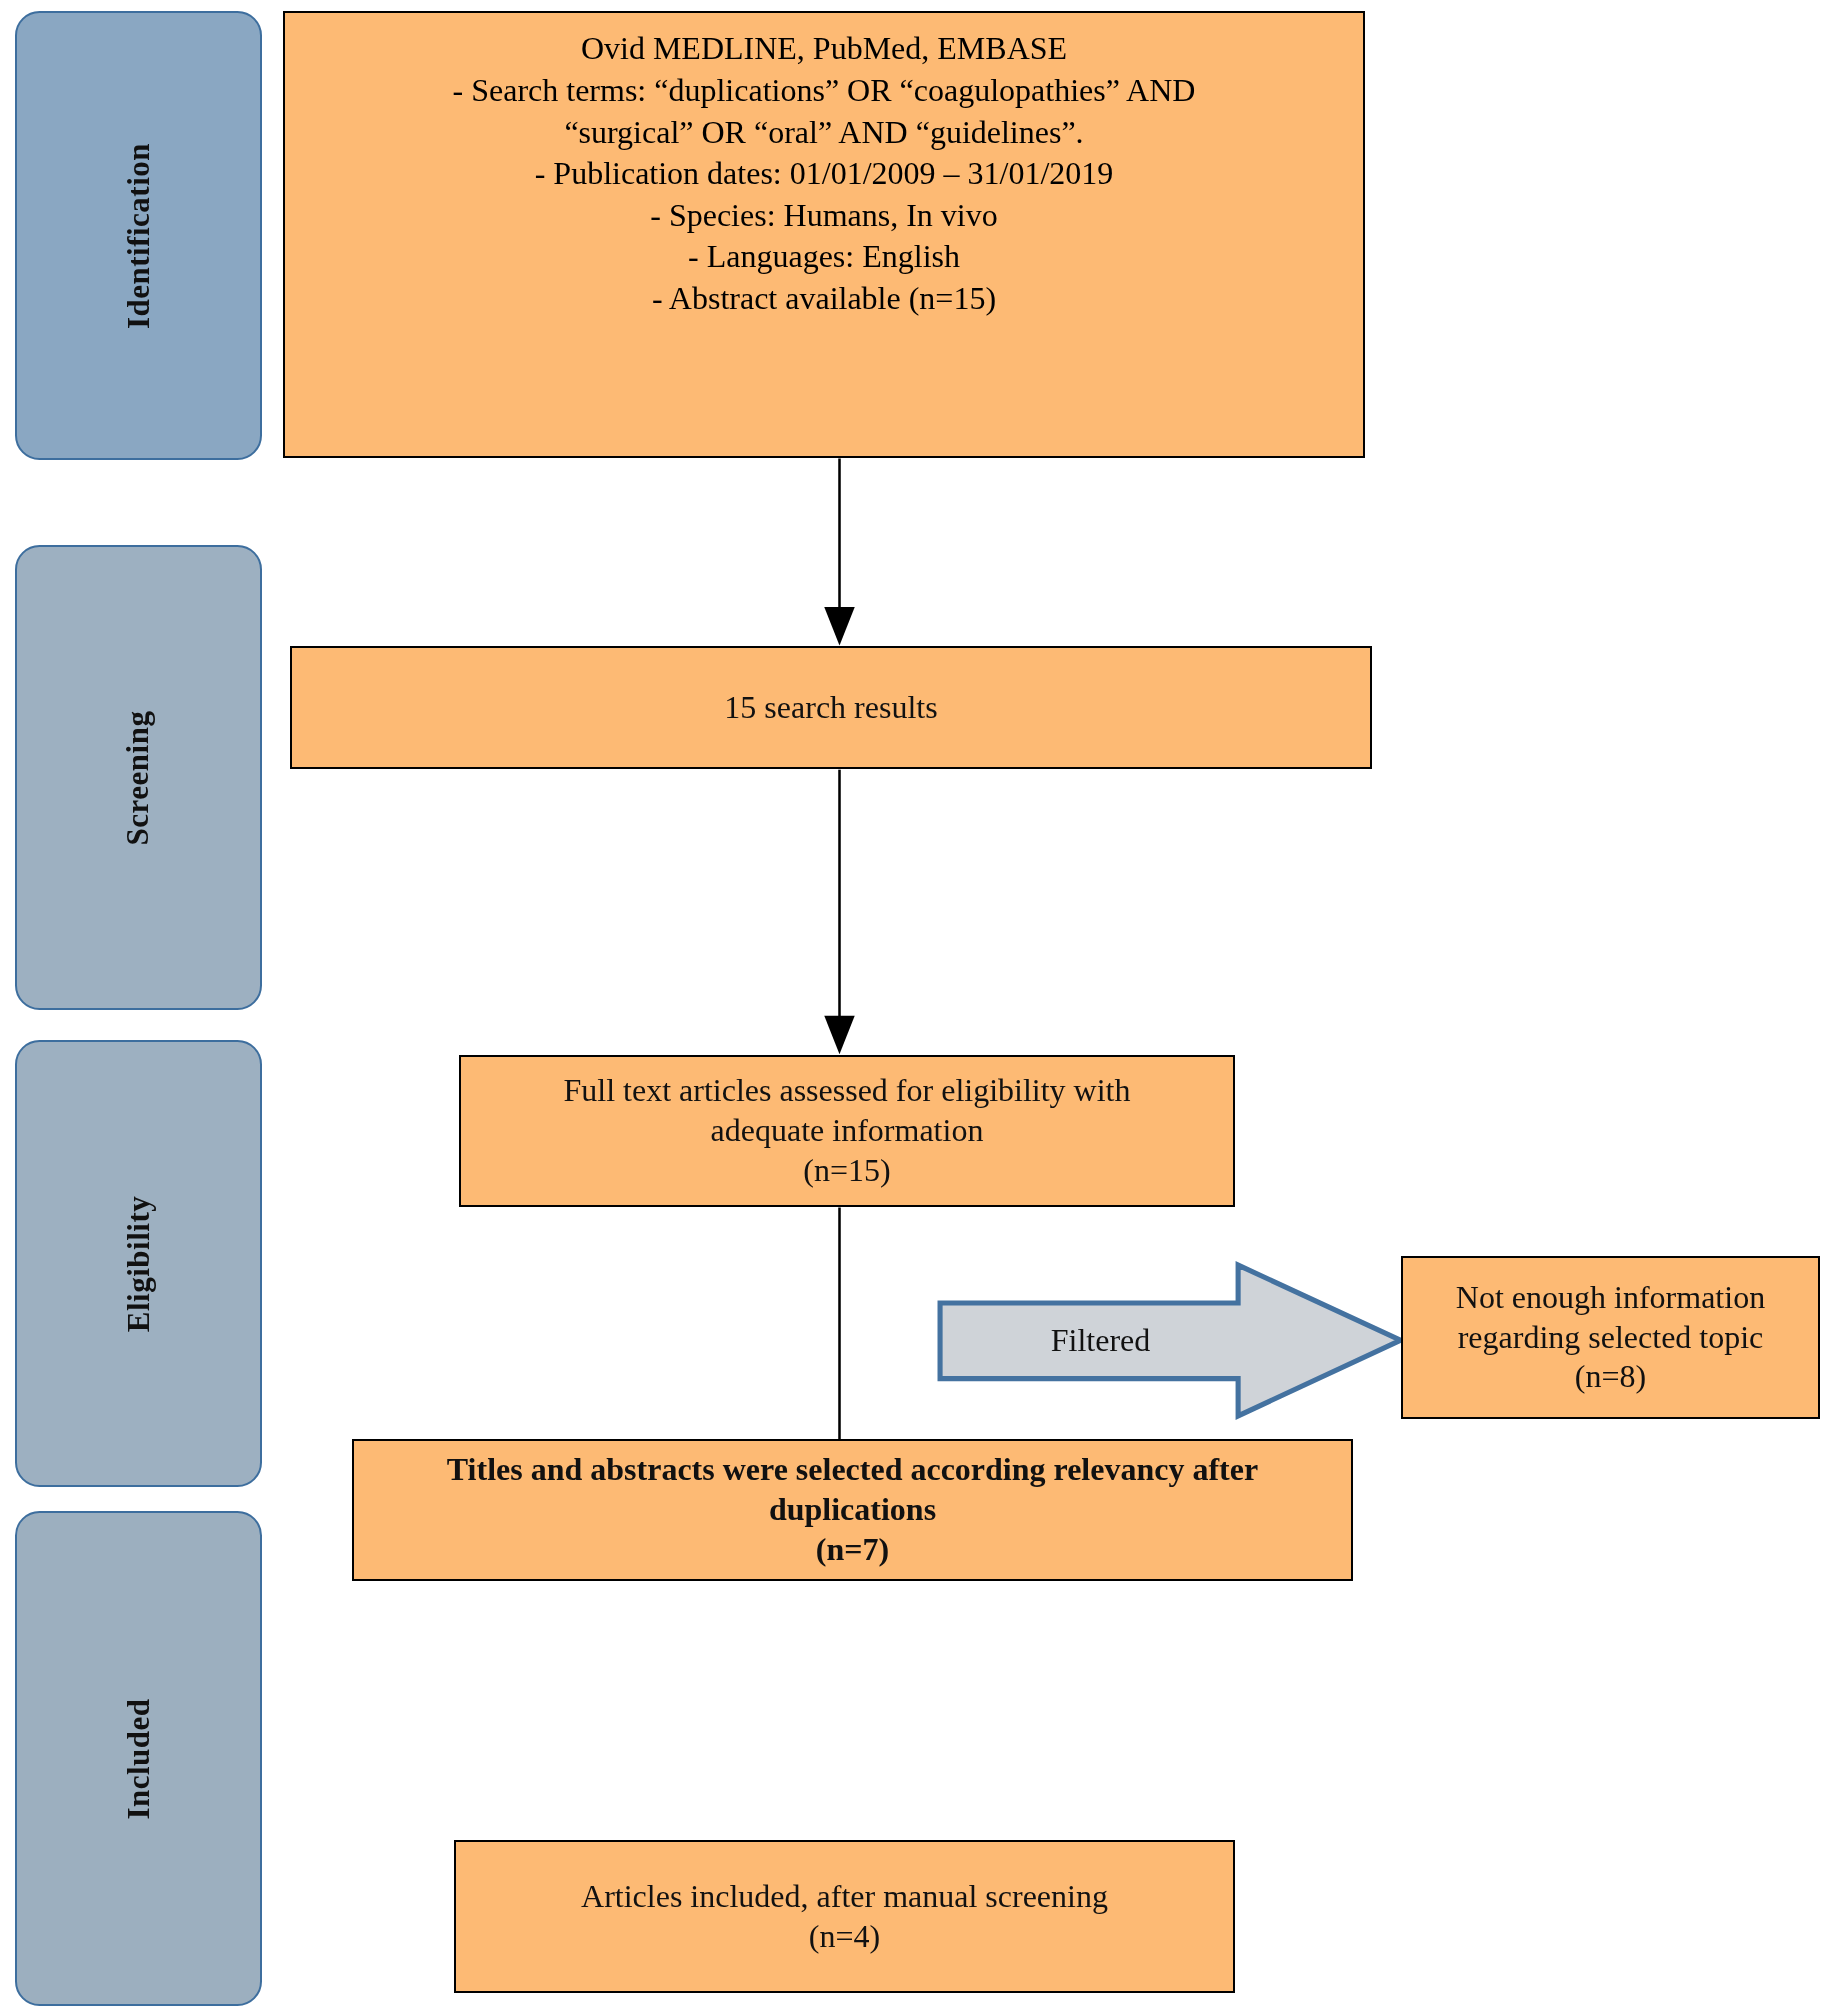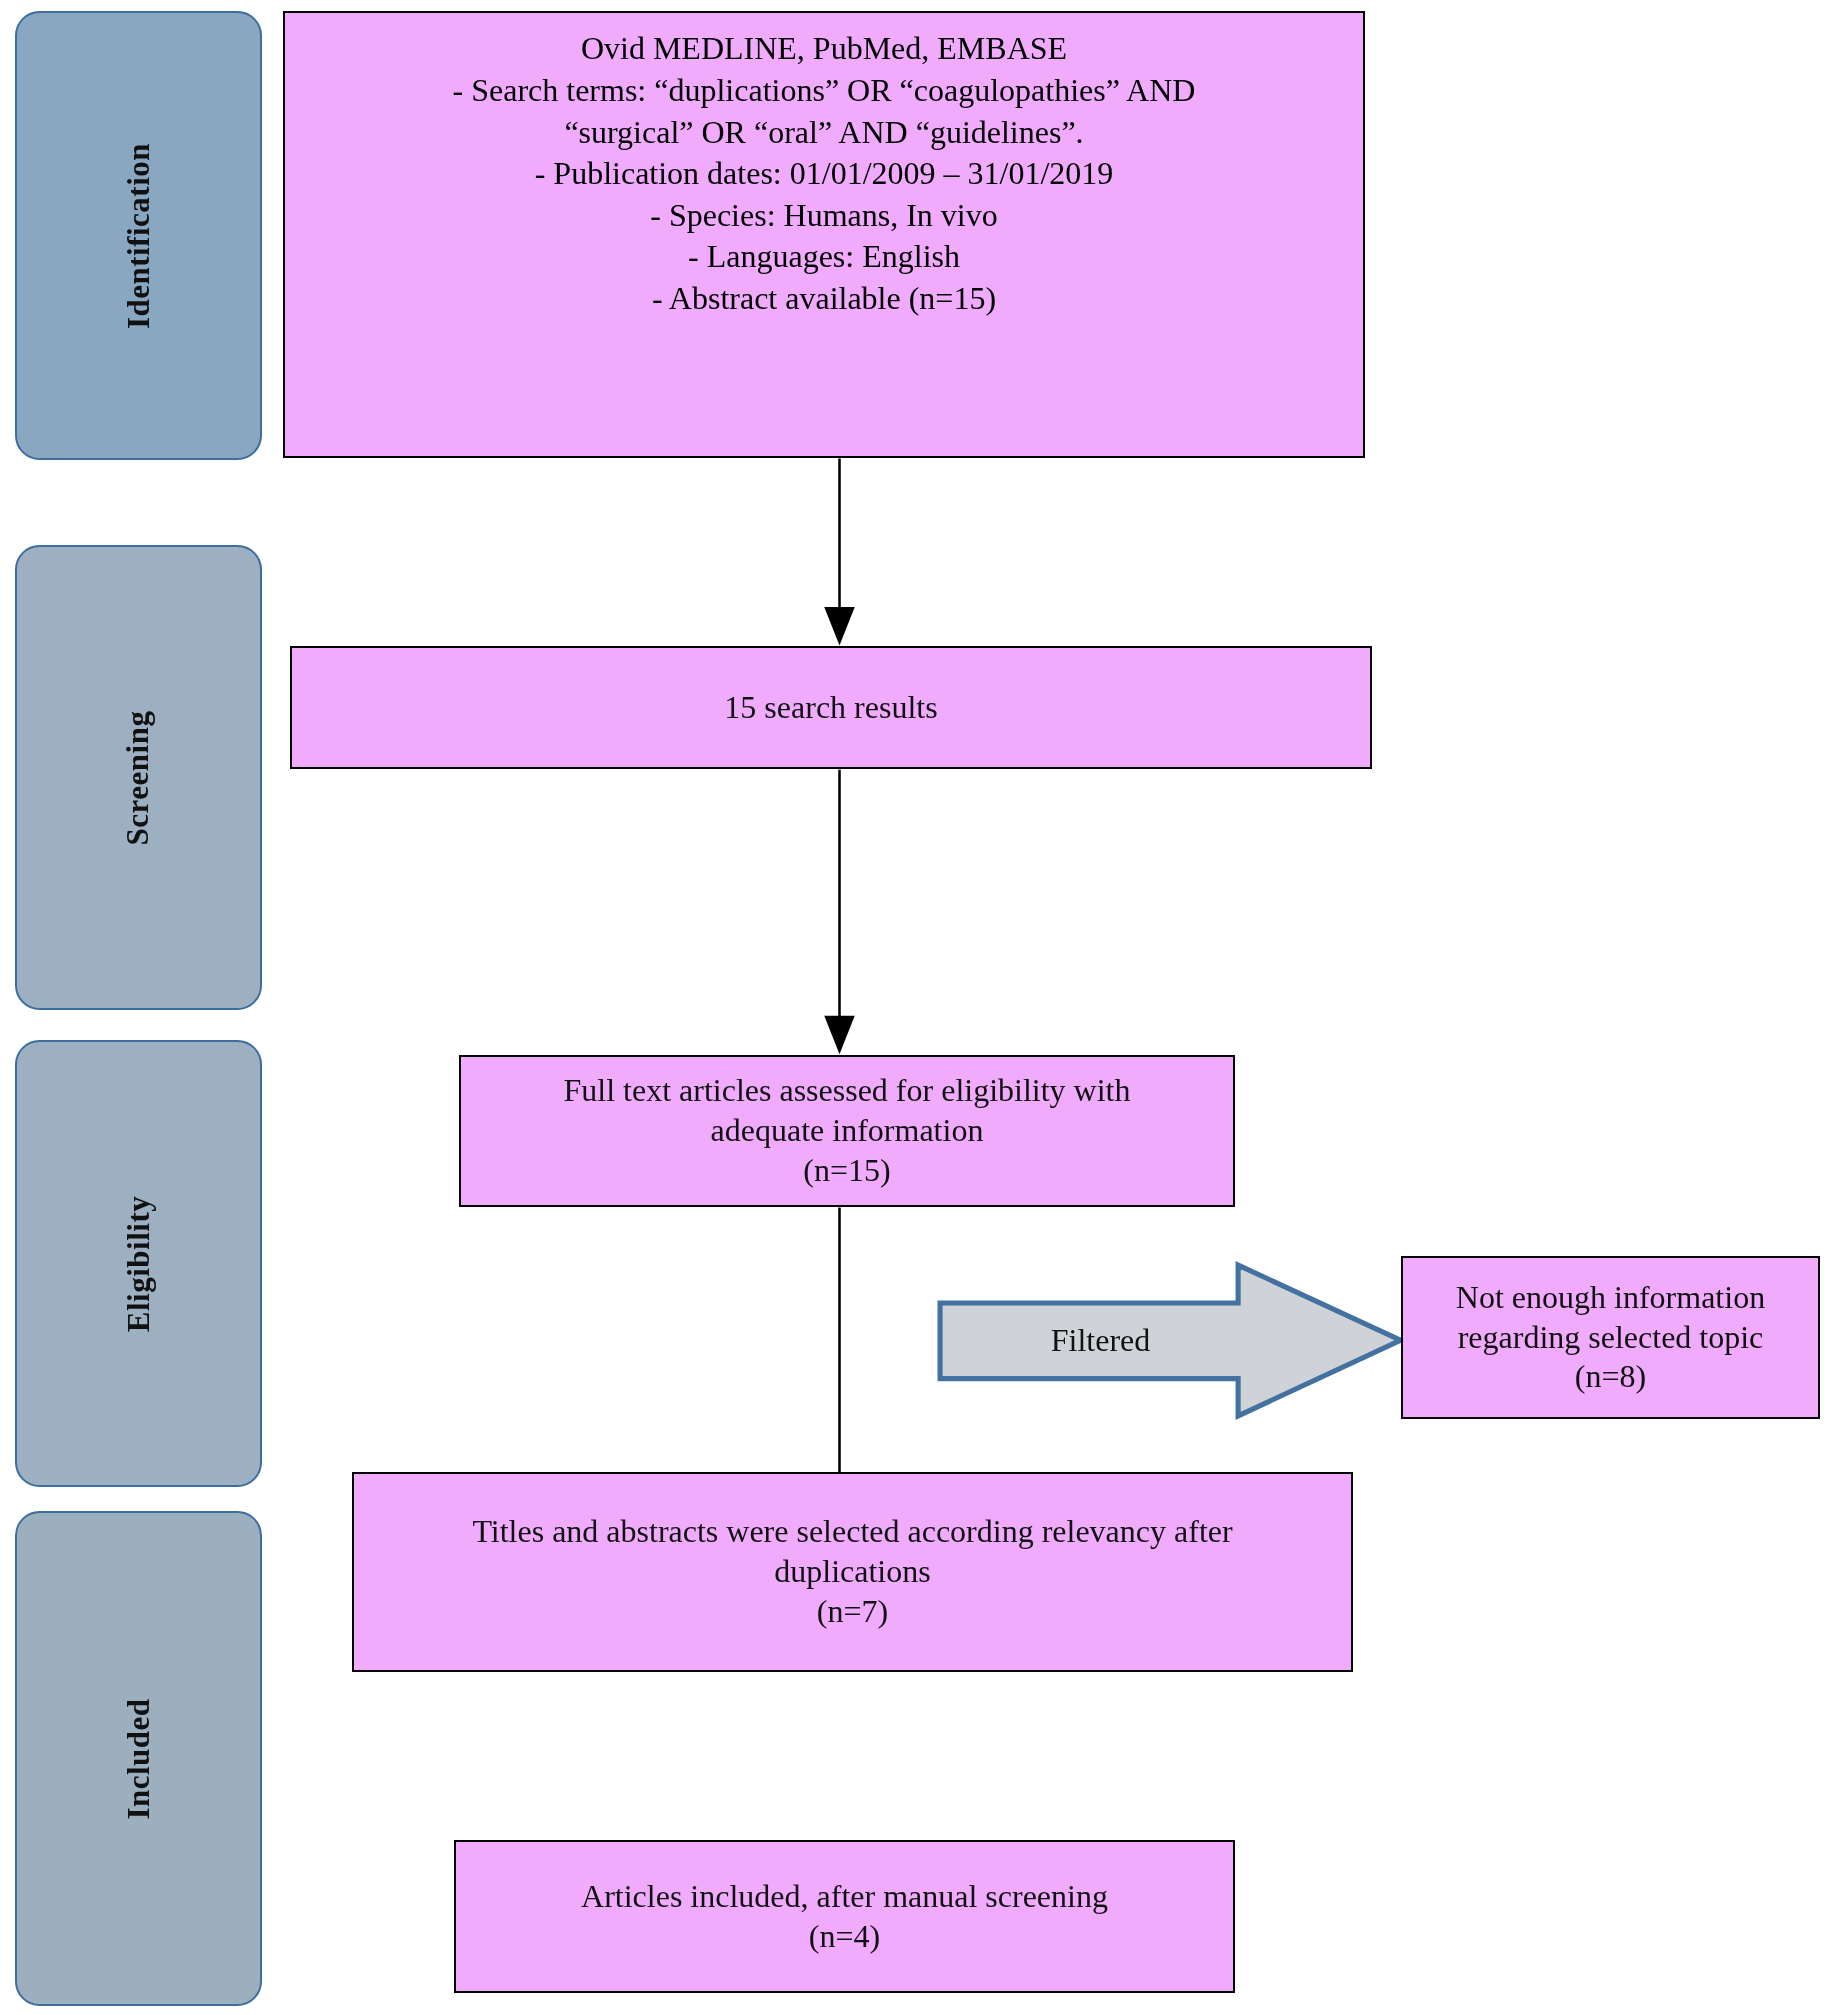--- a/index.html
+++ b/index.html
@@ -40,21 +40,21 @@
     font-size: 31px;
     font-weight: bold;
     letter-spacing: 0.5px;
     color: #111111;
   }
 
   
   .flow-box {
     position: absolute;
     box-sizing: border-box;
-    background: #f0abfc;
+    background: #fdba74;
     border: 2.6px solid #000000;
     display: flex;
     align-items: center;
     justify-content: center;
     text-align: center;
     padding: 5.1px 9.2px;
   }
   .flow-box .box-text {
     font-size: 32px;
     line-height: 1.24;
@@ -170,21 +170,21 @@
     </svg>
     <div class="filtered-label">Filtered</div>
   </div>
 
   <div class="flow-box" style="left:1401px; top:1256px; width:419px; height:163px;">
     <div class="box-text">Not enough information
 regarding selected topic
 (n=8)</div>
   </div>
 
-  <div class="flow-box" style="left:352px; top:1472px; width:1001px; height:200px;">
+  <div class="flow-box" style="left:352px; top:1439px; width:1001px; height:142px;font-weight:bold;">
     <div class="box-text">Titles and abstracts were selected according relevancy  after
 duplications
 (n=7)</div>
   </div>
 
   <div class="flow-box" style="left:454px; top:1840px; width:781px; height:153px;">
     <div class="box-text">Articles included, after manual screening
 (n=4)</div>
   </div>
 

